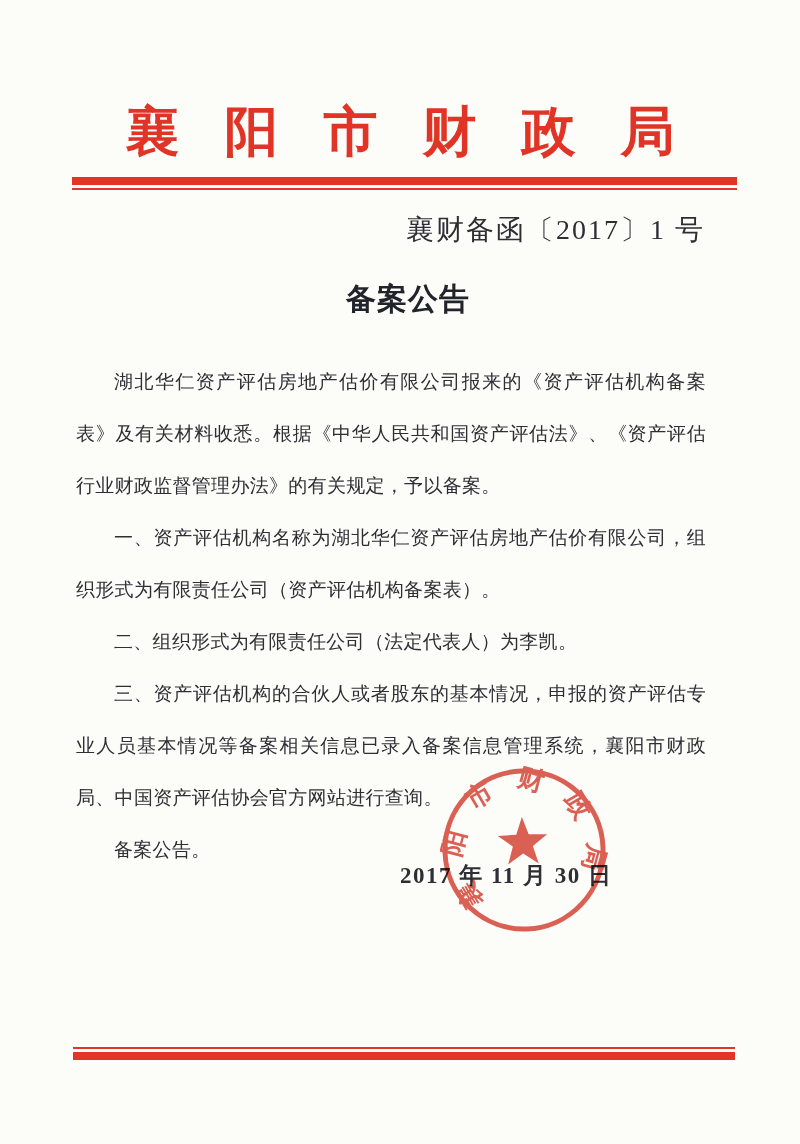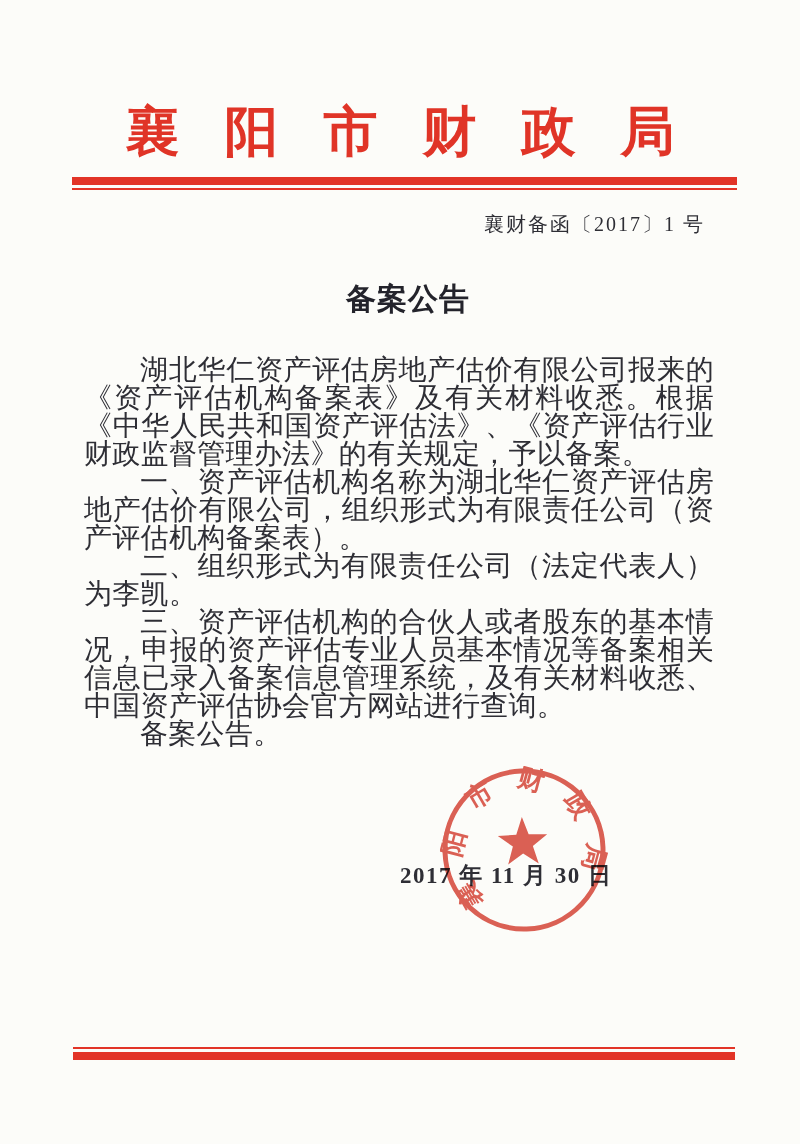--- a/index.html
+++ b/index.html
@@ -24,30 +24,30 @@
   }
   .rule{position:absolute;left:72px;width:665px;}
   .rule-top{top:177px;}
   .rule-bottom{top:1047px;left:73px;width:662px;}
   .rule .bar-thick{height:8px;background:var(--rule-red);}
   .rule .bar-thin{height:2px;background:var(--rule-red);}
   .rule-top .bar-thick{margin-bottom:3px;}
   .rule-bottom .bar-thin{margin-bottom:3px;}
   .doc-number{
     position:absolute;top:211px;right:95px;
-    font-size:20px;color:var(--ink);letter-spacing:2px;white-space:nowrap;
+    font-size:28px;color:var(--ink);letter-spacing:2px;white-space:nowrap;
   }
   .notice-title{
     position:absolute;top:271px;left:0;width:800px;margin:8px;
     text-align:center;font-size:30px;font-weight:bold;color:#23232b;
     letter-spacing:1px;
   }
   .body-text{
-    position:absolute;top:356px;left:84px;width:630px;
-    font-size:28px;line-height:28px;letter-spacing:0.3px;
+    position:absolute;top:356px;left:76px;width:630px;
+    font-size:19px;line-height:52px;letter-spacing:0.3px;
     color:var(--ink);text-align:justify;
   }
   .body-text p{margin:0;text-indent:2em;}
   .issue-date{
     position:absolute;top:860px;left:400px;
     font-size:23px;color:var(--ink);letter-spacing:1.5px;white-space:nowrap;
     z-index:1;
     font-weight:bold;
   }
   .seal{
@@ -75,21 +75,21 @@
   </div>
 
   <div class="doc-number">襄财备函〔2017〕1 号</div>
 
   <h2 class="notice-title">备案公告</h2>
 
   <main class="body-text">
     <p>湖北华仁资产评估房地产估价有限公司报来的《资产评估机构备案表》及有关材料收悉。根据《中华人民共和国资产评估法》、《资产评估行业财政监督管理办法》的有关规定，予以备案。</p>
     <p>一、资产评估机构名称为湖北华仁资产评估房地产估价有限公司，组织形式为有限责任公司（资产评估机构备案表）。</p>
     <p>二、组织形式为有限责任公司（法定代表人）为李凯。</p>
-    <p>三、资产评估机构的合伙人或者股东的基本情况，申报的资产评估专业人员基本情况等备案相关信息已录入备案信息管理系统，及有关材料收悉、中国资产评估协会官方网站进行查询。</p>
+    <p>三、资产评估机构的合伙人或者股东的基本情况，申报的资产评估专业人员基本情况等备案相关信息已录入备案信息管理系统，襄阳市财政局、中国资产评估协会官方网站进行查询。</p>
     <p>备案公告。</p>
   </main>
 
   <div class="issue-date">2017 年 11 月 30 日</div>
 
   <svg class="seal" viewBox="0 0 168 168" xmlns="http://www.w3.org/2000/svg">
     <circle class="ring" cx="84" cy="84" r="79"></circle>
     <polygon class="star" points="83,51 89.2,68.5 107.7,69 93,80.2 98.3,98 83,87.5 67.7,98 73,80.2 58.3,69 76.8,68.5"></polygon>
     <path id="sealArc" d="M 47.3 132.7 A 61 61 0 1 1 139.7 108.8" fill="none"></path>
     <text class="arc-text">

